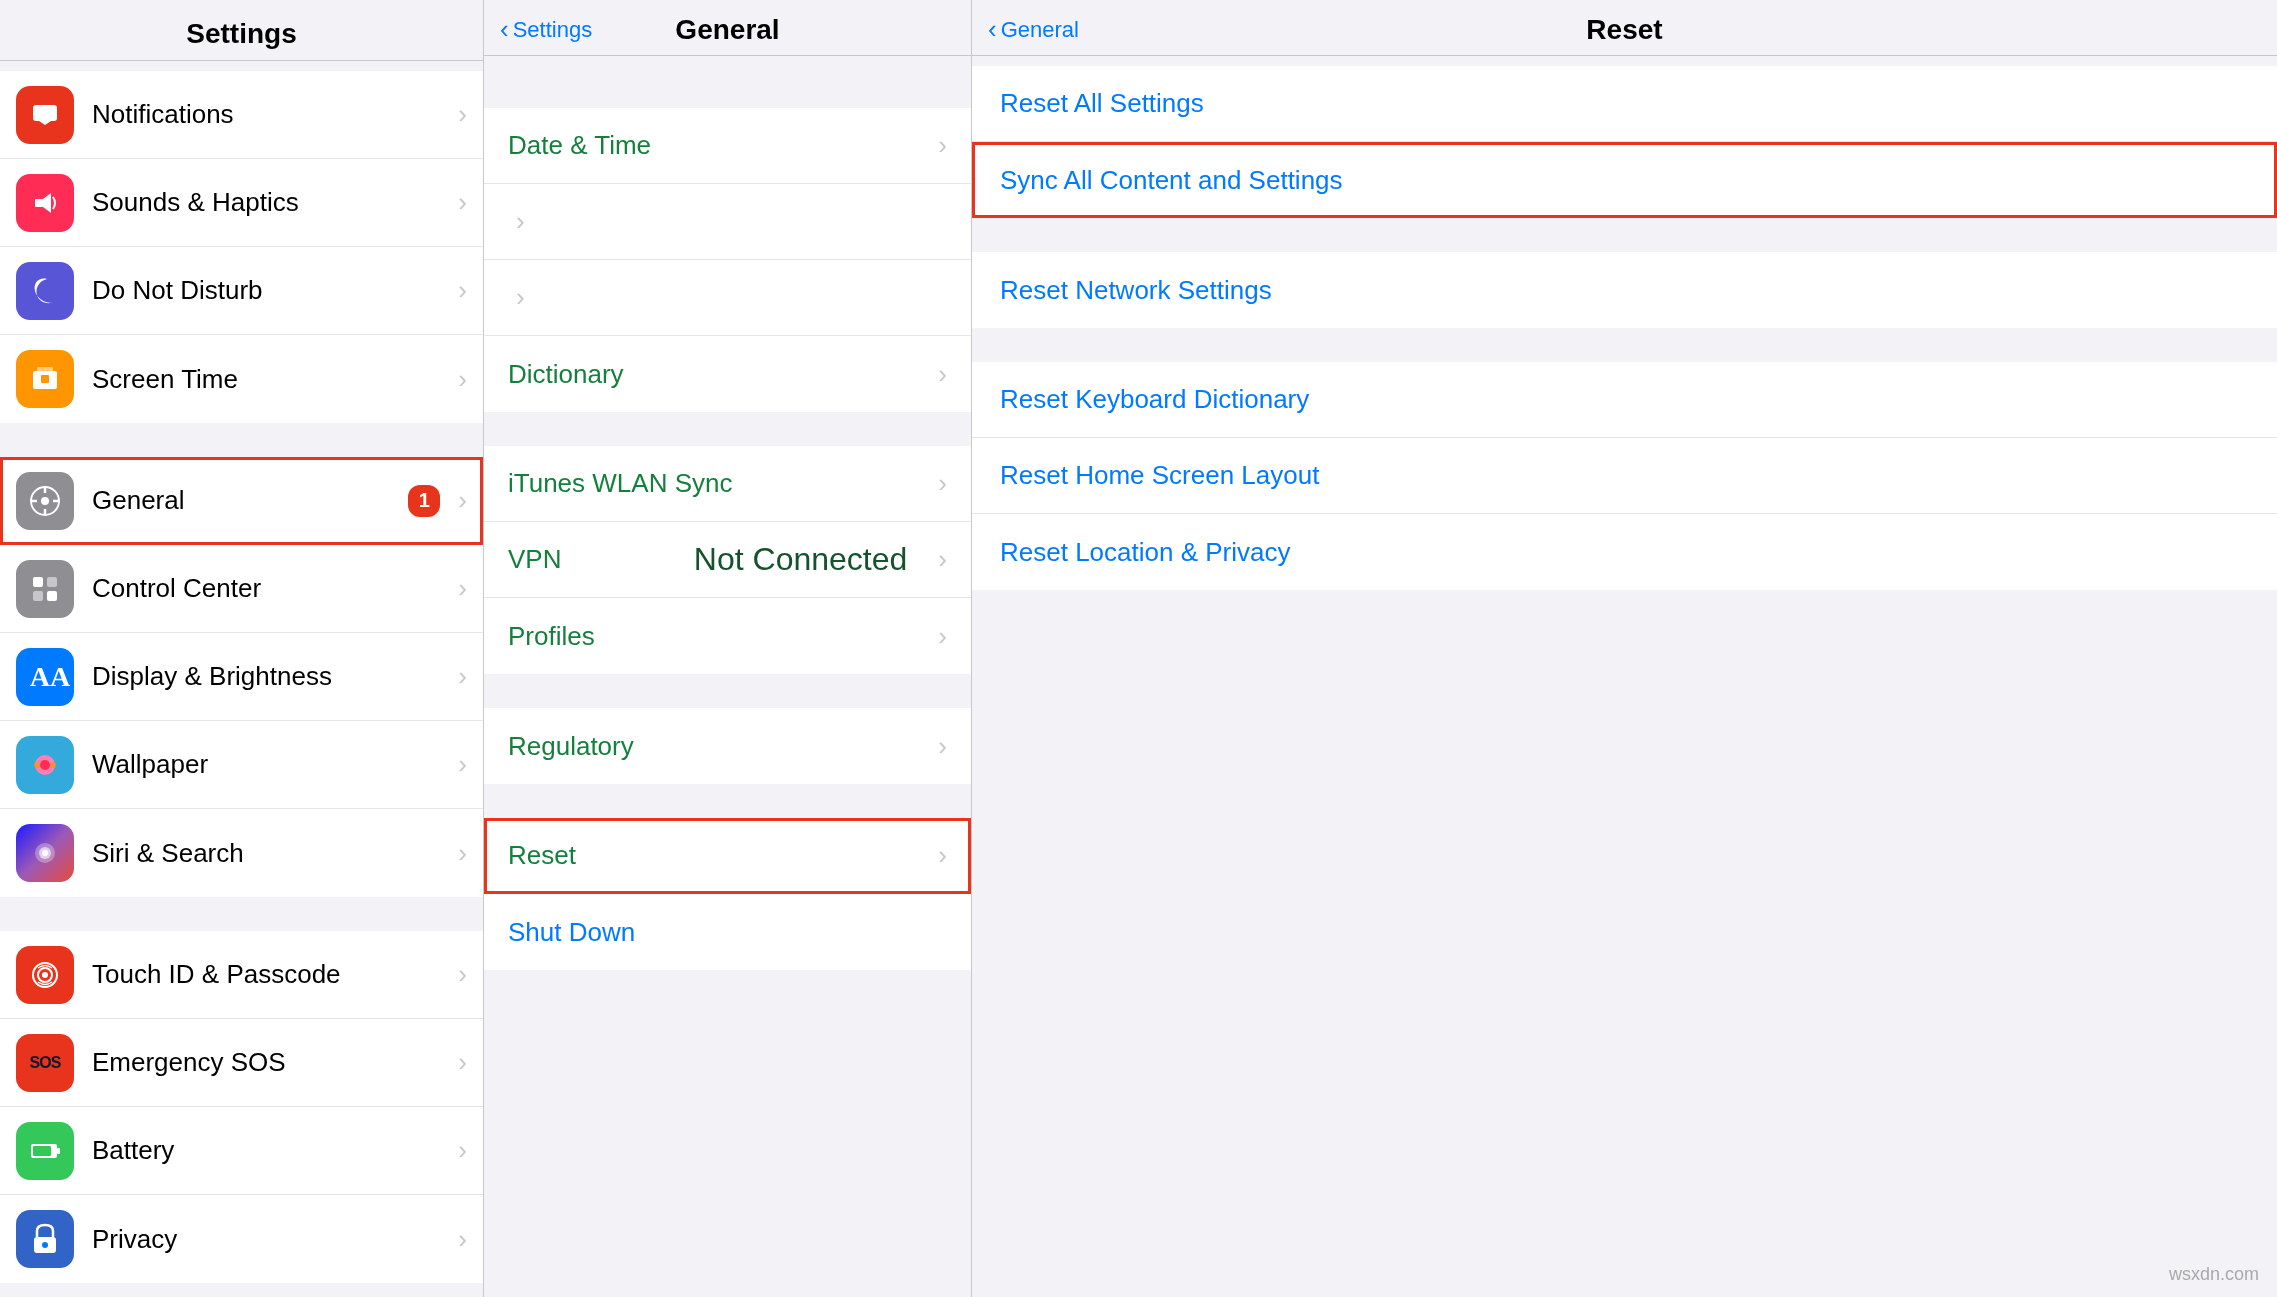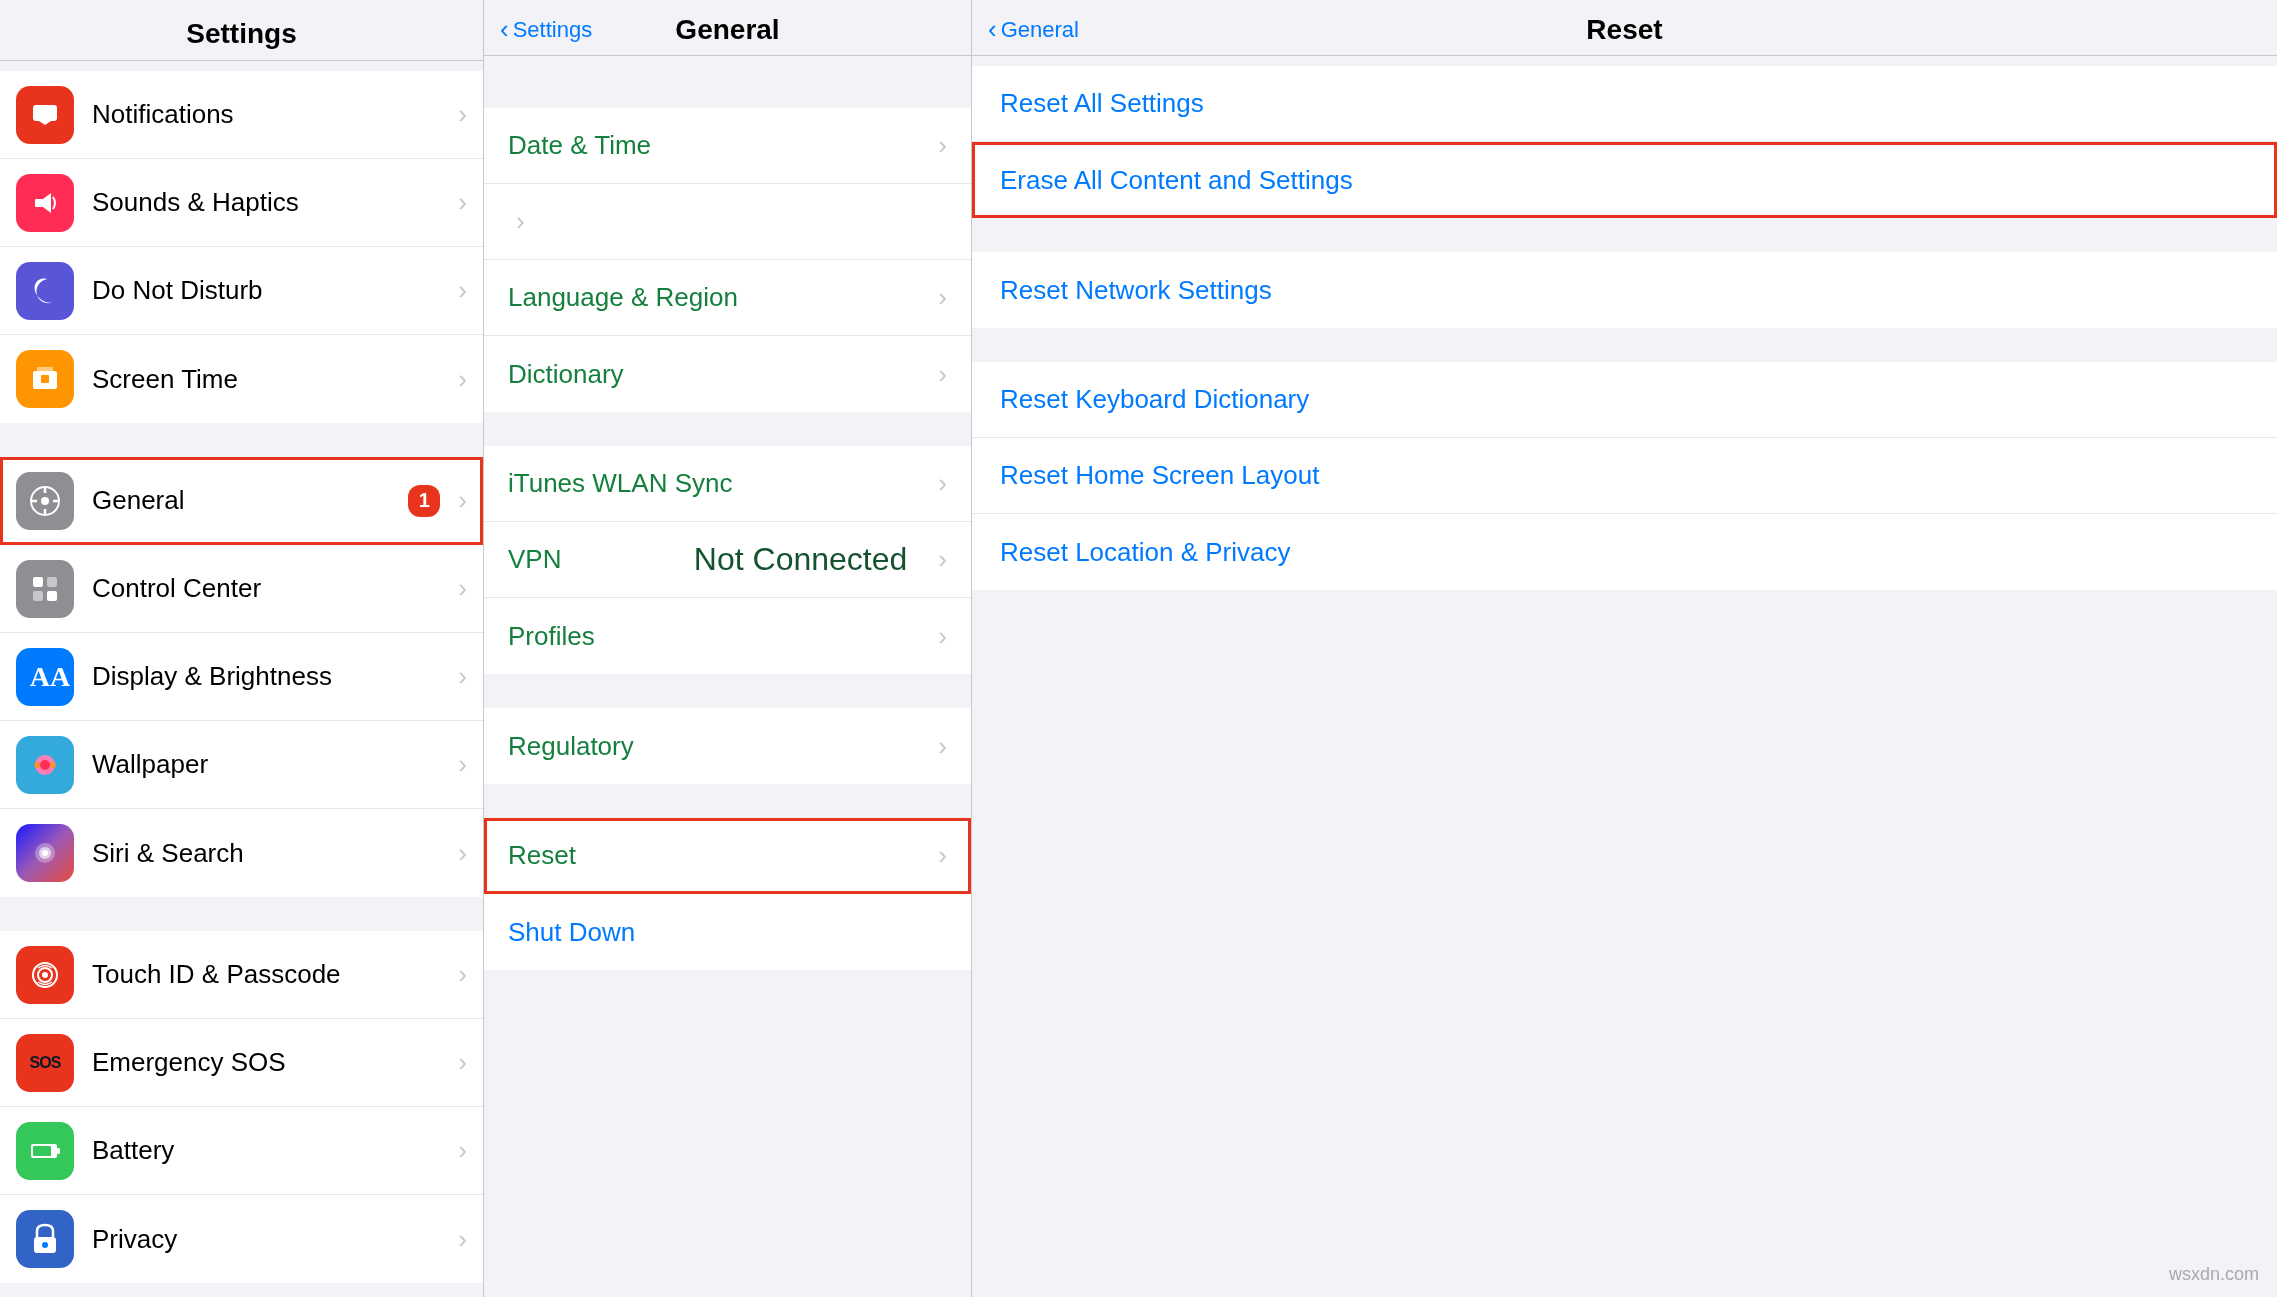--- a/index.html
+++ b/index.html
@@ -397,21 +397,20 @@
     <div class="section-gap-small"></div>
     <div class="section-group" id="general-group-1">
         <div class="gen-row">
           <span class="gen-row-label">Date &amp; Time</span>
           <span class="row-chevron">›</span>
         </div>
         <div class="gen-row">
           <span class="row-chevron">›</span>
         </div>
         <div class="gen-row">
-          <span class="gen-row-label">Language &amp; Region</span>
           <span class="row-chevron">›</span>
         </div>
         <div class="gen-row">
           <span class="gen-row-label">Dictionary</span>
           <span class="row-chevron">›</span>
         </div>
       </div>
     <div class="section-gap"></div>
     <div class="section-group" id="general-group-2">
         <div class="gen-row">
@@ -456,21 +455,21 @@
     </a>
     <span class="nav-center-title">Reset</span>
   </div>
   <div class="settings-list">
     <div class="section-gap-small"></div>
     <div class="section-group" id="reset-group-1">
         <div class="reset-row">
           <span class="reset-row-label">Reset All Settings</span>
         </div>
         <div class="reset-row highlighted">
-          <span class="reset-row-label">Erase All Content and Settings</span>
+          <span class="reset-row-label">Sync All Content and Settings</span>
         </div>
       </div>
     <div class="section-gap"></div>
     <div class="section-group" id="reset-group-2">
         <div class="reset-row">
           <span class="reset-row-label">Reset Network Settings</span>
         </div>
       </div>
     <div class="section-gap"></div>
     <div class="section-group" id="reset-group-3">

